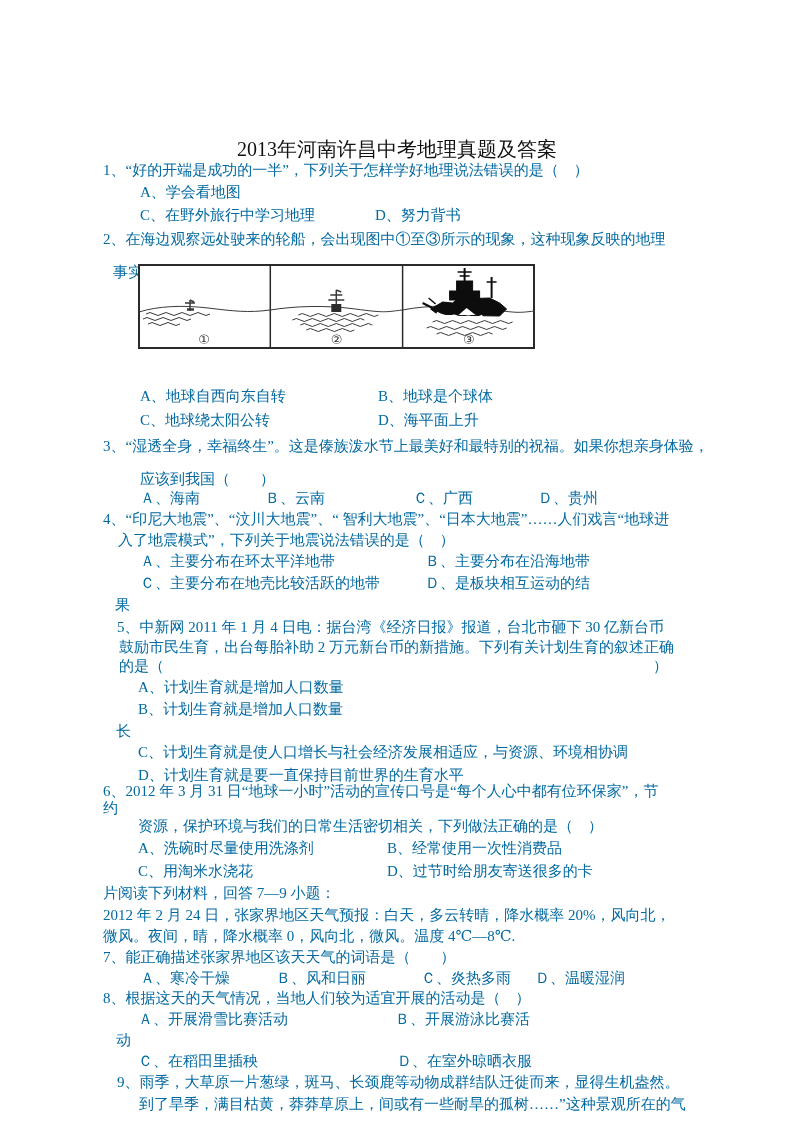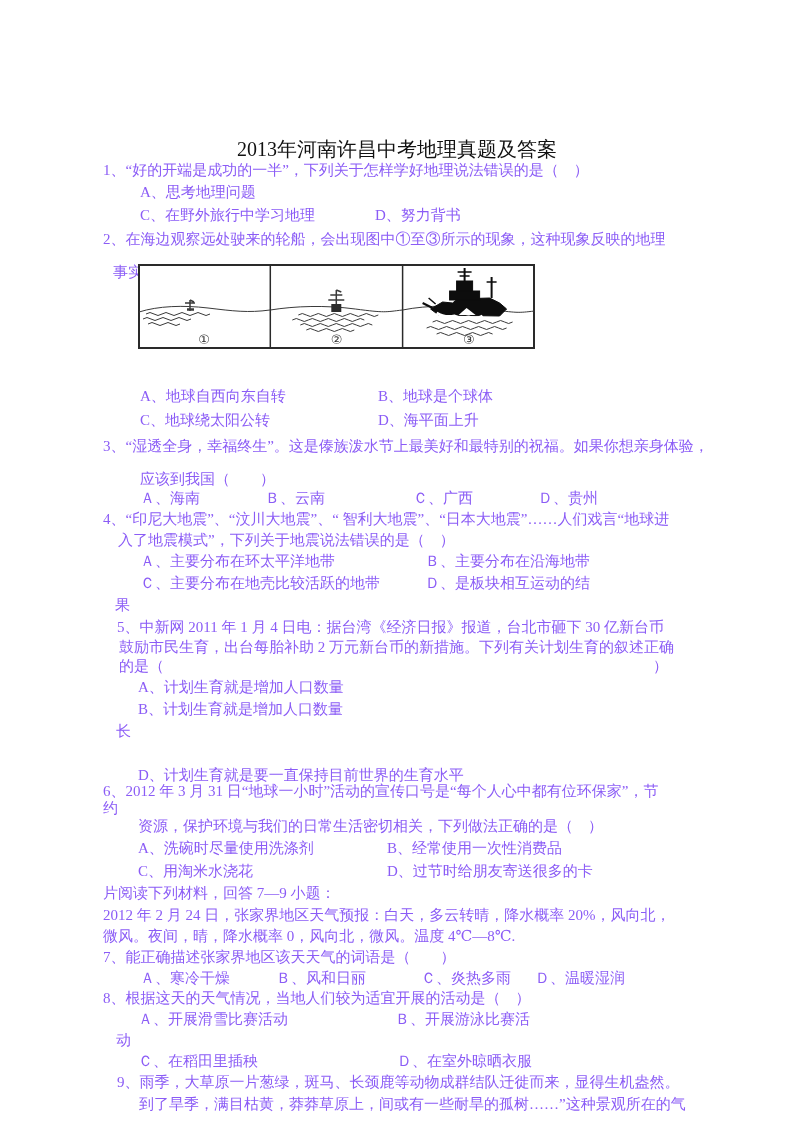--- a/index.html
+++ b/index.html
@@ -10,21 +10,21 @@
     background:#ffffff;
     color:#000000;
     font-family:"Liberation Serif","DejaVu Serif",serif;
     overflow:hidden;
   }
   .ln {
     position:absolute;
     font-size:15px;
     line-height:18px;
     white-space:pre;
-    color:#8b5cf6;
+    color:#0369a1;
     text-align:center;
   }
   .title {
     position:absolute;
     left:0; top:129px; width:794px;
     text-align:center;
     font-size:20px;
     line-height:23px;
     color:#111111;
     white-space:pre;
@@ -41,21 +41,21 @@
   }
 </style>
 </head>
 <body>
 
 <div class="page">
 
   <div class="title">2013年河南许昌中考地理真题及答案</div>
 
   <div class="ln" style="left:103px;top:152px">1、“好的开端是成功的一半”，下列关于怎样学好地理说法错误的是（　）</div>
-  <div class="ln" style="left:140px;top:174px">A、思考地理问题</div>
+  <div class="ln" style="left:140px;top:174px">A、学会看地图</div>
   <div class="ln" style="left:140px;top:197px">C、在野外旅行中学习地理</div>
   <div class="ln" style="left:375px;top:197px">D、努力背书</div>
 
   <div class="ln" style="left:103px;top:221px">2、在海边观察远处驶来的轮船，会出现图中①至③所示的现象，这种现象反映的地理</div>
   <div class="ln" style="left:113px;top:254px">事实是（　　）</div>
 
   <div class="figure">
     <svg width="397" height="85" viewBox="0 0 397 85">
       <rect x="1" y="1" width="395" height="83" fill="#ffffff" stroke="#2a2a2a" stroke-width="2"></rect>
       <line x1="132.3" y1="1" x2="132.3" y2="84" stroke="#2a2a2a" stroke-width="1.5"></line>
@@ -126,20 +126,21 @@
   <div class="ln" style="left:425px;top:565px">Ｄ、是板块相互运动的结</div>
   <div class="ln" style="left:115px;top:587px">果</div>
 
   <div class="ln" style="left:117px;top:609px">5、中新网 2011 年 1 月 4 日电：据台湾《经济日报》报道，台北市砸下 30 亿新台币</div>
   <div class="ln" style="left:119px;top:629px">鼓励市民生育，出台每胎补助 2 万元新台币的新措施。下列有关计划生育的叙述正确</div>
   <div class="ln" style="left:119px;top:648px">的是（</div>
   <div class="ln" style="left:653px;top:648px">）</div>
   <div class="ln" style="left:138px;top:669px">A、计划生育就是增加人口数量</div>
   <div class="ln" style="left:138px;top:691px">B、计划生育就是增加人口数量</div>
   <div class="ln" style="left:116px;top:713px">长</div>
+  <div class="ln" style="left:138px;top:734px">C、计划生育就是使人口增长与社会经济发展相适应，与资源、环境相协调</div>
   <div class="ln" style="left:138px;top:757px">D、计划生育就是要一直保持目前世界的生育水平</div>
 
   <div class="ln" style="left:103px;top:773px">6、2012 年 3 月 31 日“地球一小时”活动的宣传口号是“每个人心中都有位环保家”，节</div>
   <div class="ln" style="left:103px;top:790px">约</div>
   <div class="ln" style="left:138px;top:808px">资源，保护环境与我们的日常生活密切相关，下列做法正确的是（　）</div>
   <div class="ln" style="left:138px;top:830px">A、洗碗时尽量使用洗涤剂</div>
   <div class="ln" style="left:387px;top:830px">B、经常使用一次性消费品</div>
   <div class="ln" style="left:138px;top:853px">C、用淘米水浇花</div>
   <div class="ln" style="left:387px;top:853px">D、过节时给朋友寄送很多的卡</div>
   <div class="ln" style="left:103px;top:875px">片阅读下列材料，回答 7—9 小题：</div>

